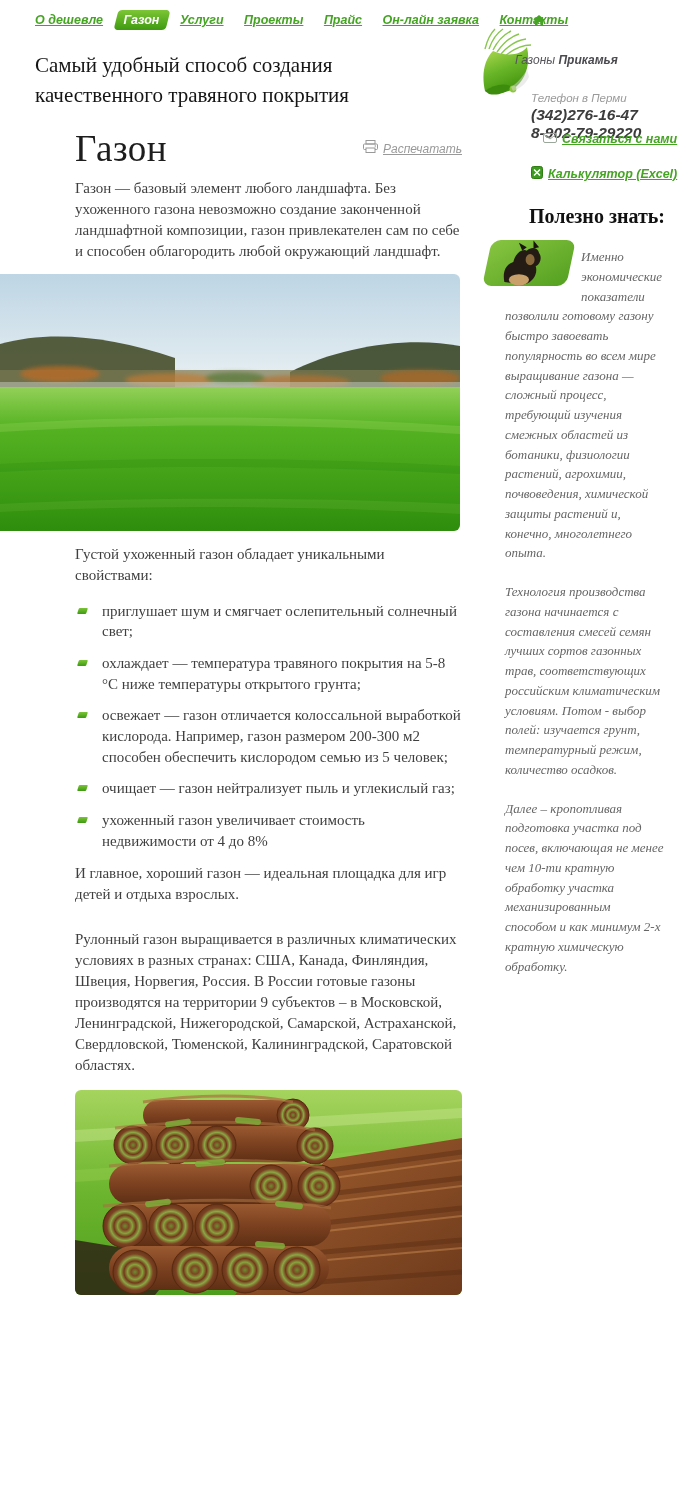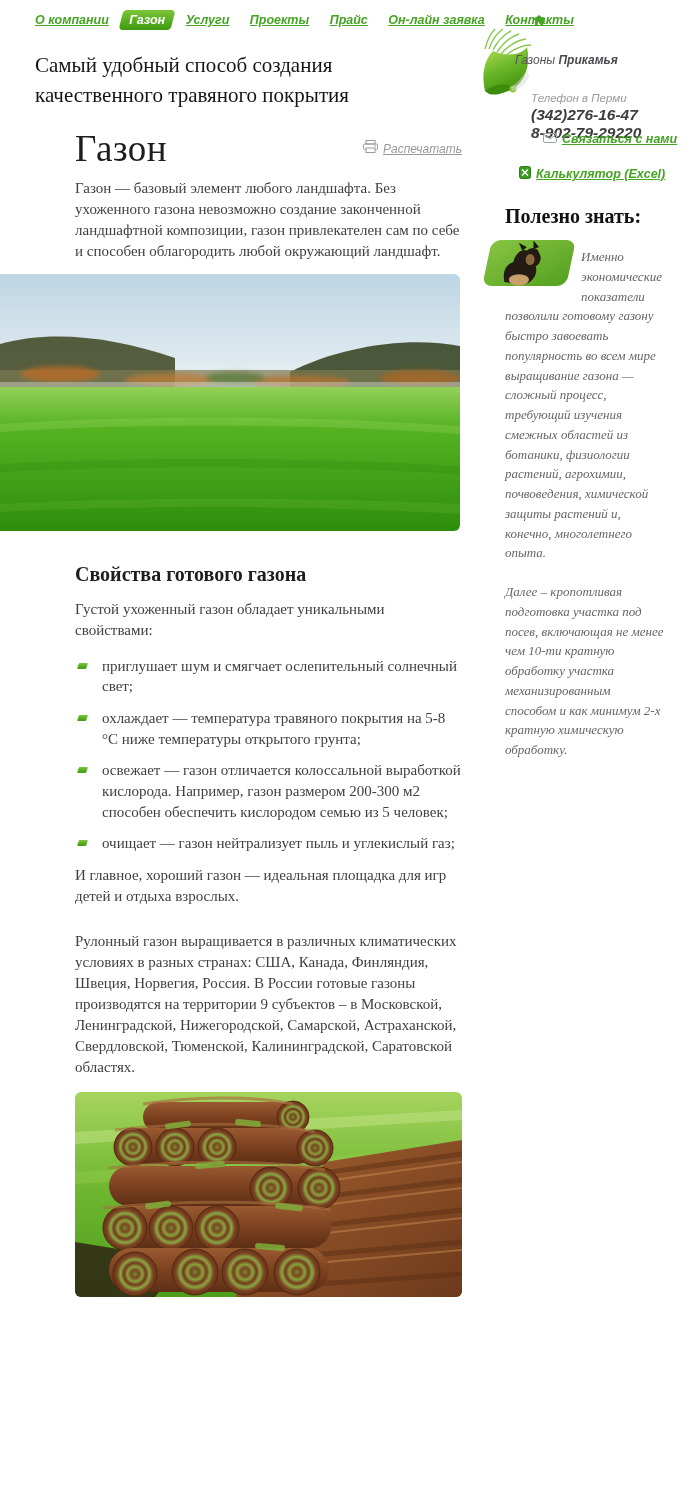--- a/index.html
+++ b/index.html
@@ -22,24 +22,24 @@
   .home-link { position:absolute; left:46px; top:12px; cursor:pointer; }
   .logo-leaf { position:absolute; left:-10px; top:27px; cursor:pointer; }
   .logo-text { position:absolute; left:28px; top:53px; font-family:"Liberation Sans", sans-serif; font-style:italic; font-size:12px; color:#55555a; white-space:nowrap; cursor:pointer; }
   .logo-text b { font-weight:bold; color:#4a4a4f; }
   .phone-label { position:absolute; left:44px; top:92px; font-family:"Liberation Sans", sans-serif; font-style:italic; font-size:11.5px; color:#9a9a9a; }
   .phone1 { position:absolute; left:44px; top:106px; }
   .phone2 { position:absolute; left:44px; top:124px; }
   .phone { font-family:"Liberation Sans", sans-serif; font-style:italic; font-weight:bold; font-size:15.5px; color:#3c3c3c; white-space:nowrap; }
   .side-link { position:absolute; font-family:"Liberation Sans", sans-serif; font-style:italic; font-weight:bold; font-size:12.5px; color:#46a424; text-decoration:underline; white-space:nowrap; cursor:pointer; display:flex; align-items:center; gap:5px; }
   .contact-link { left:44px; top:132px;padding-left:12px; }
-  .calc-link { left:32px; top:166px; }
+  .calc-link { left:44px; top:166px; }
 
   .useful { position:absolute; left:0; top:205px; width:178px; }
-  .useful h3 { font-size:20px; font-weight:bold; color:#111; margin-left:18px; margin-bottom:10px; }
+  .useful h3 { font-size:20px; font-weight:bold; color:#111; margin-left:18px; margin-bottom:10px;text-align:right; }
   .useful p { font-style:italic; font-size:13px; line-height:1.52; color:#666; padding-left:18px; margin-bottom:19px; }
   .dog-wrap { float:left; width:84px; height:46px; margin:2px 10px 2px -18px; transform:skewX(-12deg); border-radius:9px; overflow:hidden; }
   .dog-wrap svg { transform:skewX(12deg) scale(1.12); }
 
   
   .main-col { width:460px; }
   .h1row { margin:16px 0 0 75px; width:387px; display:flex; justify-content:space-between; align-items:center; }
   h1 { font-size:37px; font-weight:normal; color:#1d1d1d; letter-spacing:.5px; }
   .print { font-family:"Liberation Sans", sans-serif; font-style:italic; font-size:12px; color:#999; text-decoration:underline; display:flex; align-items:flex-end; gap:5px; cursor:pointer; }
   .body-text { margin-left:75px; width:387px; font-size:15px; line-height:1.4; }
@@ -58,21 +58,21 @@
   .after-list { margin-top:2px; }
   .para2 { margin-top:24px; }
   .icon { flex:0 0 auto; display:inline-block; }
 </style>
 </head>
 <body>
 
 <div class="page">
 
   <div class="nav">
-    <a>О компании</a>
+    <a>О дешевле</a>
     <a class="active">Газон</a>
     <a>Услуги</a>
     <a>Проекты</a>
     <a>Прайс</a>
     <a>Он-лайн заявка</a>
     <a>Контакты</a>
   </div>
 
   <div class="tagline">Самый удобный способ создания  качественного травяного покрытия</div>
 
@@ -143,20 +143,21 @@
               </defs>
           <rect width="84" height="46" fill="url(#grassD)"></rect>
           <path d="M20 40 C18 30 22 24 28 22 C30 14 36 10 40 12 C44 8 50 9 51 14 C54 18 52 24 48 26 C50 32 46 40 38 42 Z" fill="#241c14"></path>
           <path d="M36 12 L33 5 L40 9 Z" fill="#1a140e"></path>
               <path d="M46 10 L46 3 L51 9 Z" fill="#1a140e"></path>
           <ellipse cx="33" cy="38" rx="9" ry="5" fill="#caa06a"></ellipse>
           <ellipse cx="43" cy="20" rx="4" ry="5" fill="#8a6a3c"></ellipse>
         </svg></span>
       </p>
       <p>Именно экономические показатели позволили готовому газону быстро завоевать популярность во всем мире выращивание газона — сложный процесс, требующий изучения смежных областей из ботаники, физиологии растений, агрохимии, почвоведения, химической защиты растений и, конечно, многолетнего опыта.</p>
+      <p>Технология производства газона начинается с составления смесей семян лучших сортов газонных трав, соответствующих российским климатическим условиям.  Потом - выбор полей: изучается грунт, температурный режим, количество осадков.</p>
       <p>Далее – кропотливая подготовка участка под посев, включающая не менее чем 10-ти кратную обработку участка механизированным способом и как минимум 2-х кратную химическую обработку.</p>
     </div>
   </div>
 
   <div class="main-col">
     <div class="h1row">
       <h1>Газон</h1>
       <a class="print">
         <span class="icon">
           <svg width="15" height="13" viewBox="0 0 15 13">
@@ -200,28 +201,28 @@
           <ellipse cx="235" cy="104" rx="30" ry="6" fill="#5d7a3c" opacity="0.8"></ellipse>
         </g>
         <rect x="0" y="108" width="460" height="10" fill="#cfd9d2" opacity="0.45"></rect>
         <rect x="0" y="113" width="460" height="144" fill="url(#field)"></rect>
         <path d="M0 150 C150 140 320 142 460 152 L460 160 C320 150 150 148 0 158 Z" fill="#a8dc6a" opacity="0.25"></path>
         <path d="M0 190 C150 182 320 184 460 192 L460 200 C320 192 150 190 0 198 Z" fill="#1e7a06" opacity="0.18"></path>
         <path d="M0 230 C150 222 320 224 460 230 L460 240 C320 232 150 230 0 238 Z" fill="#a8dc6a" opacity="0.12"></path>
       </svg>
     </div>
 
-    <h2>Свойства готового газона</h2>
     <p class="body-text lead">Густой ухоженный газон обладает уникальными свойствами:</p>
 
     <ul class="props">
       <li>приглушает шум и смягчает ослепительный солнечный свет;</li>
       <li>охлаждает — температура травяного покрытия на 5-8 °С ниже температуры  открытого грунта;</li>
       <li>освежает — газон отличается колоссальной выработкой кислорода. Например, газон размером 200-300 м2 способен обеспечить кислородом семью из 5 человек;</li>
       <li>очищает — газон нейтрализует пыль и углекислый газ;</li>
+      <li>ухоженный газон увеличивает стоимость недвижимости от 4 до 8%</li>
     </ul>
     <p class="body-text after-list">И главное, хороший газон — идеальная площадка для игр детей и отдыха взрослых.</p>
 
     <p class="body-text para2">Рулонный газон выращивается в различных климатических условиях в разных странах: США, Канада, Финляндия, Швеция, Норвегия, Россия. В России готовые газоны производятся на территории 9 субъектов – в Московской, Ленинградской, Нижегородской, Самарской, Астраханской, Свердловской, Тюменской, Калининградской, Саратовской областях.</p>
 
     <div class="photo-rolls">
       <svg width="387" height="205" viewBox="0 0 387 205">
         <defs>
           <linearGradient id="field2" x1="0" y1="0" x2="0" y2="1">
               <stop offset="0" stop-color="#a6d45e"></stop>

